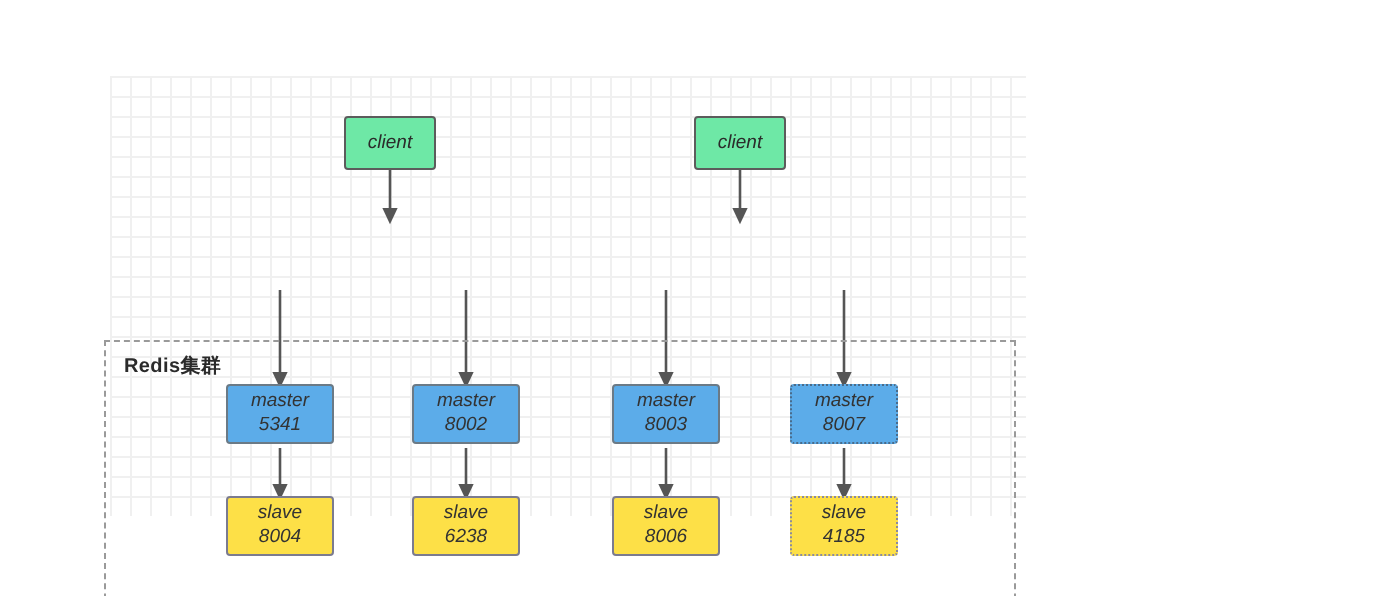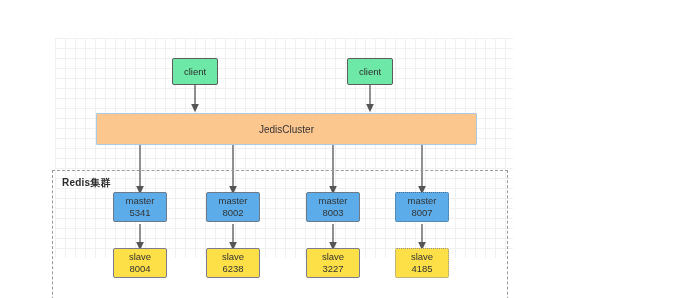--- a/index.html
+++ b/index.html
@@ -36,20 +36,21 @@
   .node {
     position: absolute;
     display: flex;
     flex-direction: column;
     align-items: center;
     justify-content: center;
     line-height: 1.25;
     font-size: 9.5px;
     color: #333333;
     text-align: center;
+    font-style: italic;
   }
   .node .ln { display: block; white-space: nowrap; }
 
   
   .client {
     width: 46px;
     height: 27px;
     background: #6EE8A6;
     border: 1.3px solid #5c5c5c;
     border-radius: 2px;
@@ -146,23 +147,20 @@
   <div id="redis-box"></div>
   <div id="redis-label">Redis集群</div>
 
   <div class="node client" style="left:172px;top:58px">
     <span class="ln">client</span>
   </div>
   <div class="node client" style="left:347px;top:58px">
     <span class="ln">client</span>
   </div>
 
-  <div id="jedis-bar">
-    <span>JedisCluster</span>
-  </div>
 
   <div class="node master" style="left:113px;top:192px">
     <span class="ln">master</span>
     <span class="ln">5341</span>
   </div>
   <div class="node master" style="left:206px;top:192px">
     <span class="ln">master</span>
     <span class="ln">8002</span>
   </div>
   <div class="node master" style="left:306px;top:192px">
@@ -177,20 +175,20 @@
   <div class="node slave" style="left:113px;top:248px">
     <span class="ln">slave</span>
     <span class="ln">8004</span>
   </div>
   <div class="node slave" style="left:206px;top:248px">
     <span class="ln">slave</span>
     <span class="ln">6238</span>
   </div>
   <div class="node slave" style="left:306px;top:248px">
     <span class="ln">slave</span>
-    <span class="ln">3227</span>
+    <span class="ln">8006</span>
   </div>
   <div class="node slave dotted" style="left:395px;top:248px">
     <span class="ln">slave</span>
     <span class="ln">4185</span>
   </div>
 
 </div>
 
 </body></html>

